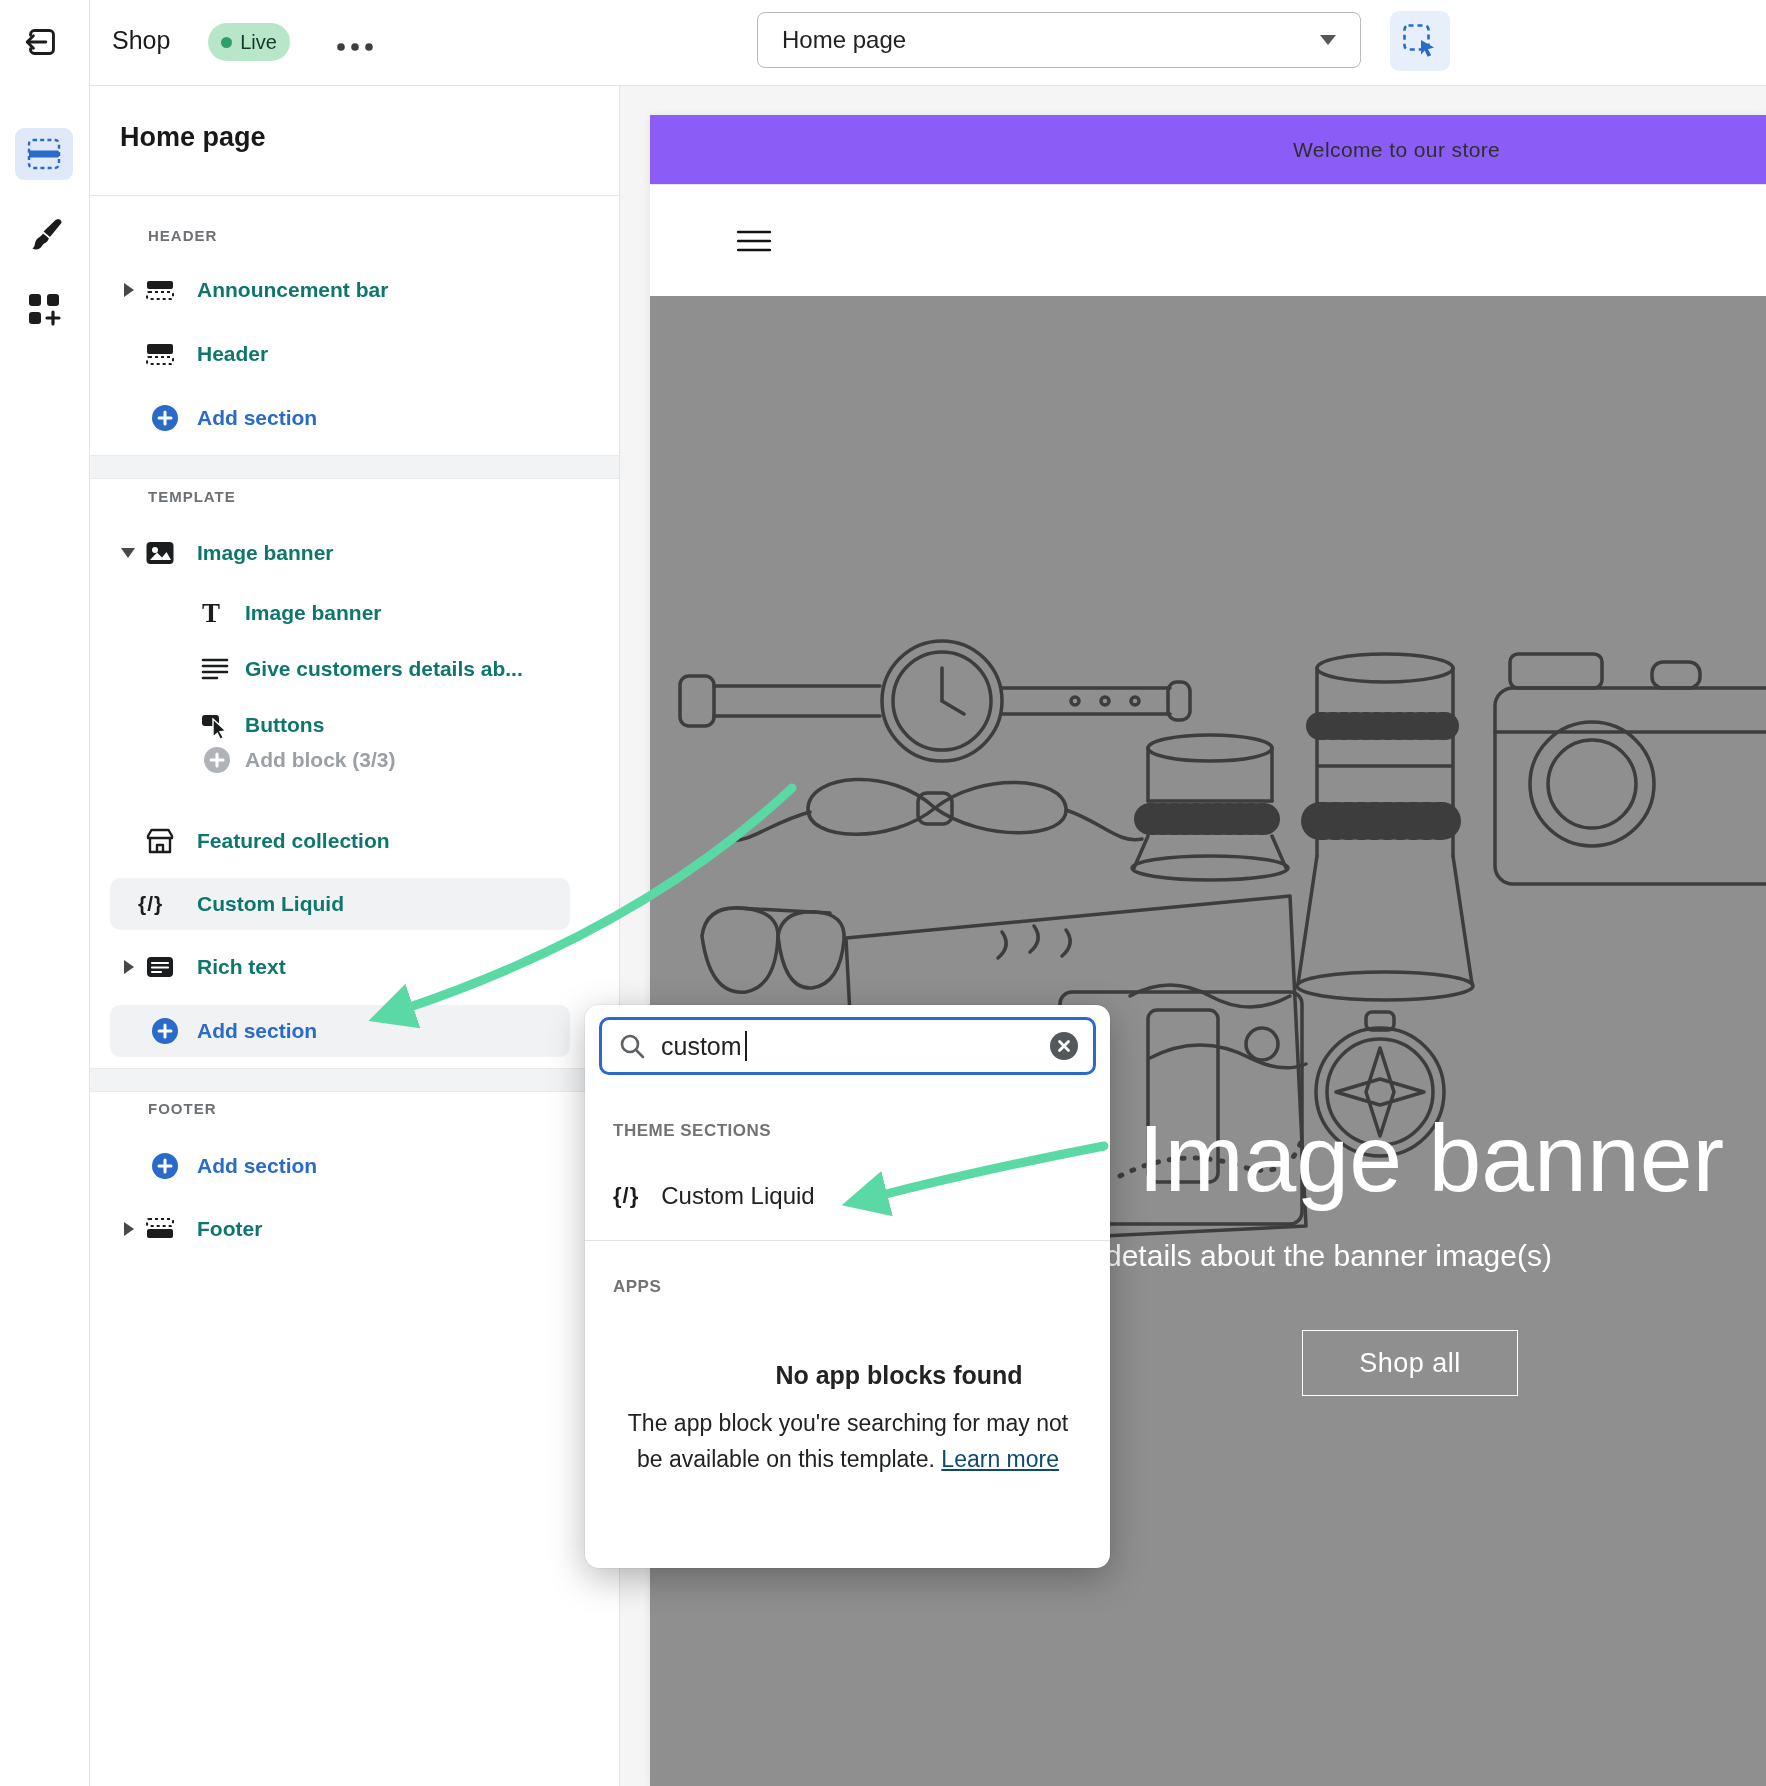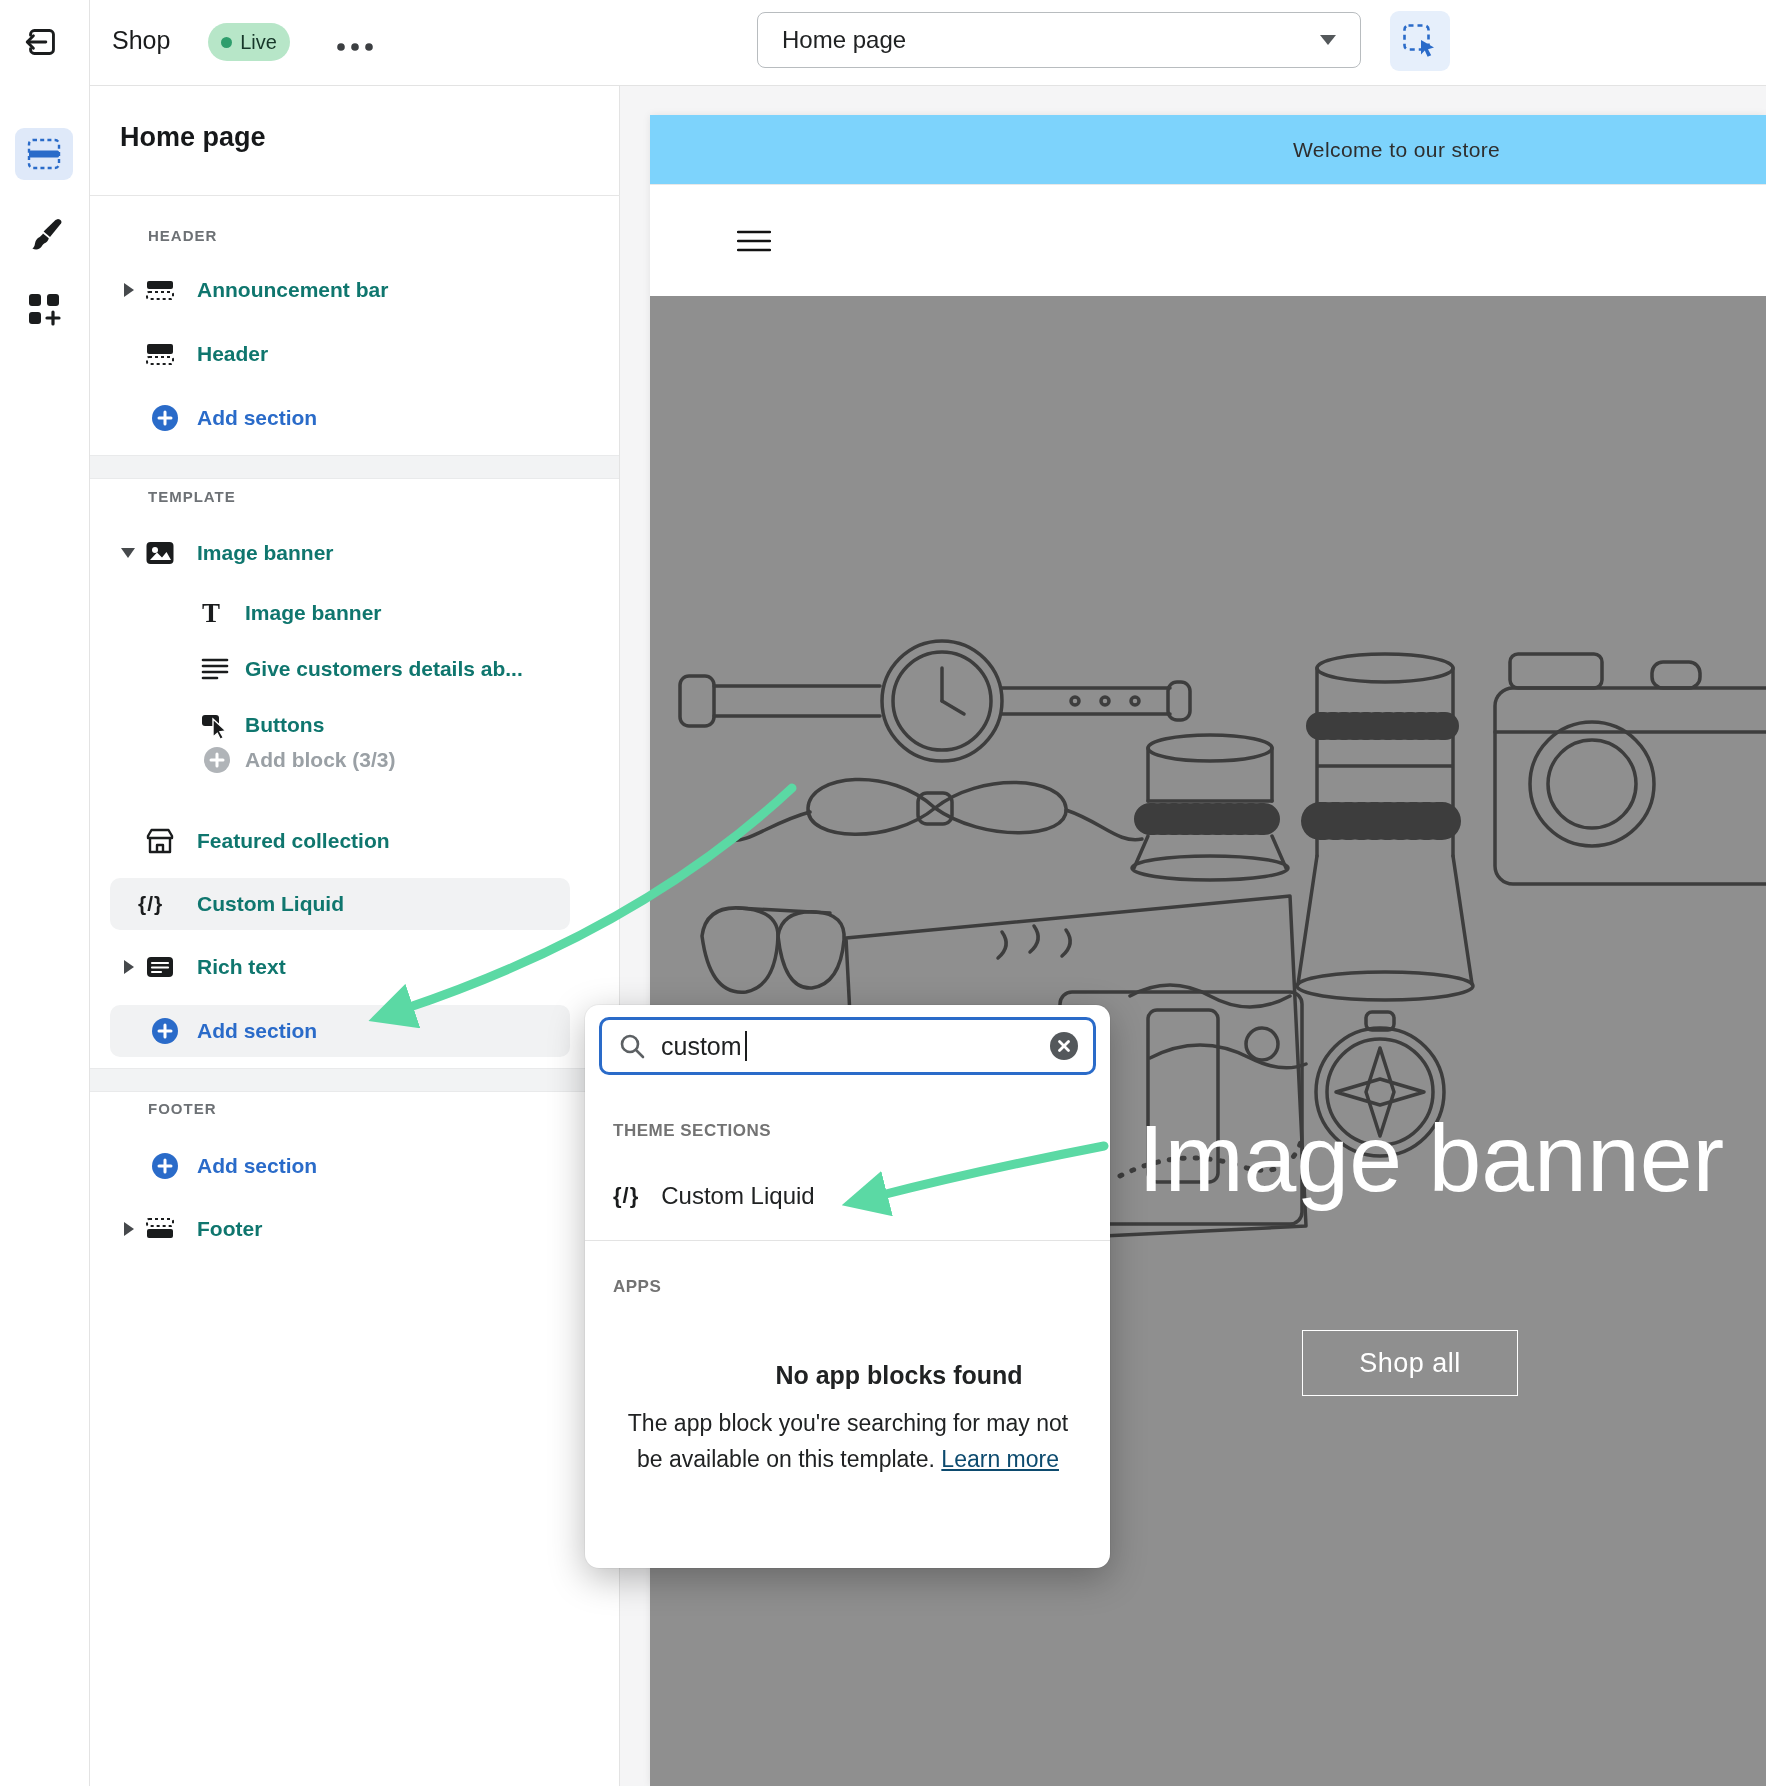--- a/index.html
+++ b/index.html
@@ -60,21 +60,21 @@
   .tri-down  { width:0; height:0; border-left:7px solid transparent; border-right:7px solid transparent;
                border-top:10px solid #46494c; }
   .ic { display:flex; align-items:center; justify-content:center; }
   .t-glyph { font-family:"Liberation Serif","DejaVu Serif",serif; font-weight:700; font-size:27px; color:#1a1c1d; }
   .liquid-glyph { font-size:21px; font-weight:700; color:#1a1c1d; letter-spacing:1px; white-space:nowrap; }
 
   
   .preview { position:absolute; left:650px; top:115px; width:1116px; height:1671px;
              background:#fff; z-index:1; box-shadow:0 0 8px rgba(0,0,0,0.08); overflow:hidden; }
   .announce-bar { position:absolute; top:0; left:0; width:1116px; height:70px;
-                  background:#7dd3fc; border-bottom:1px solid #e8e8e8; }
+                  background:#8b5cf6; border-bottom:1px solid #e8e8e8; }
   .announce-text { position:absolute; left:643px; top:23px; font-size:21px; color:#2e2e2e;
                    letter-spacing:0.4px; white-space:nowrap; }
   .hamburger { position:absolute; left:87px; top:113px; }
   .store-name { position:absolute; left:627px; top:102px; font-size:42px; color:#121212;
                 letter-spacing:0.5px; white-space:nowrap; }
   .banner { position:absolute; top:181px; left:0; width:1116px; height:1490px;
             background:#8f8f8f; overflow:hidden; }
   .banner-art { position:absolute; left:0; top:0; }
   .banner-title { position:absolute; left:488px; top:808px; font-size:95px; color:#fff;
                   white-space:nowrap; font-weight:400; }
@@ -210,20 +210,21 @@
       </g>
 
       <g>
         <path d="M52 640 Q 56 610 90 612 Q 128 614 128 640 Q 126 690 96 696 Q 60 700 52 640 Z"></path>
         <path d="M128 640 Q 132 614 166 616 Q 196 618 194 644 Q 190 688 162 692 Q 134 694 128 640 Z"></path>
         <path d="M88 612 L 180 617"></path>
       </g>
     </svg>
 
     <div class="banner-title">Image banner</div>
+    <div class="banner-sub">details about the banner image(s)</div>
     <div class="shop-all">Shop all</div>
   </div>
 </div>
 
 <div class="topbar">
   <div class="theme-name">Shop</div>
   <div class="live-badge">
     <span class="live-dot"></span>
     <span>Live</span>
   </div>

